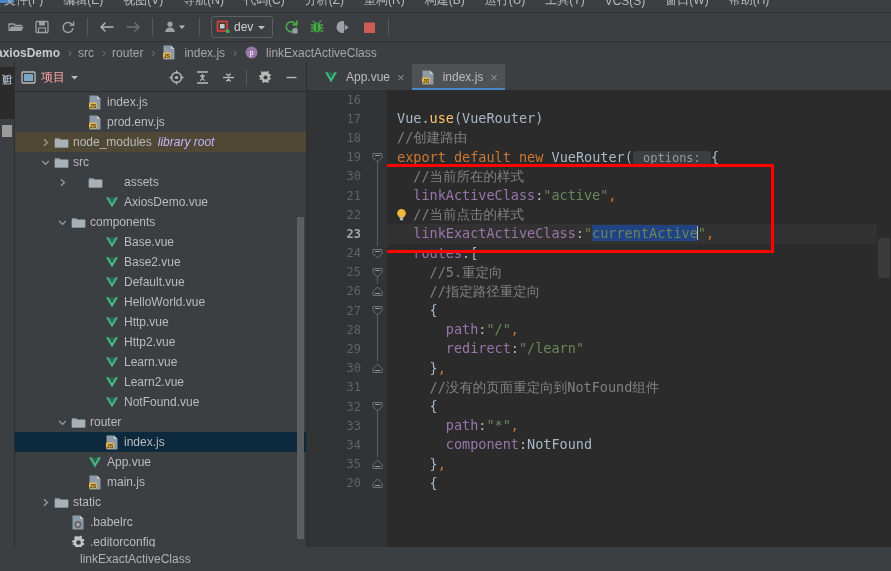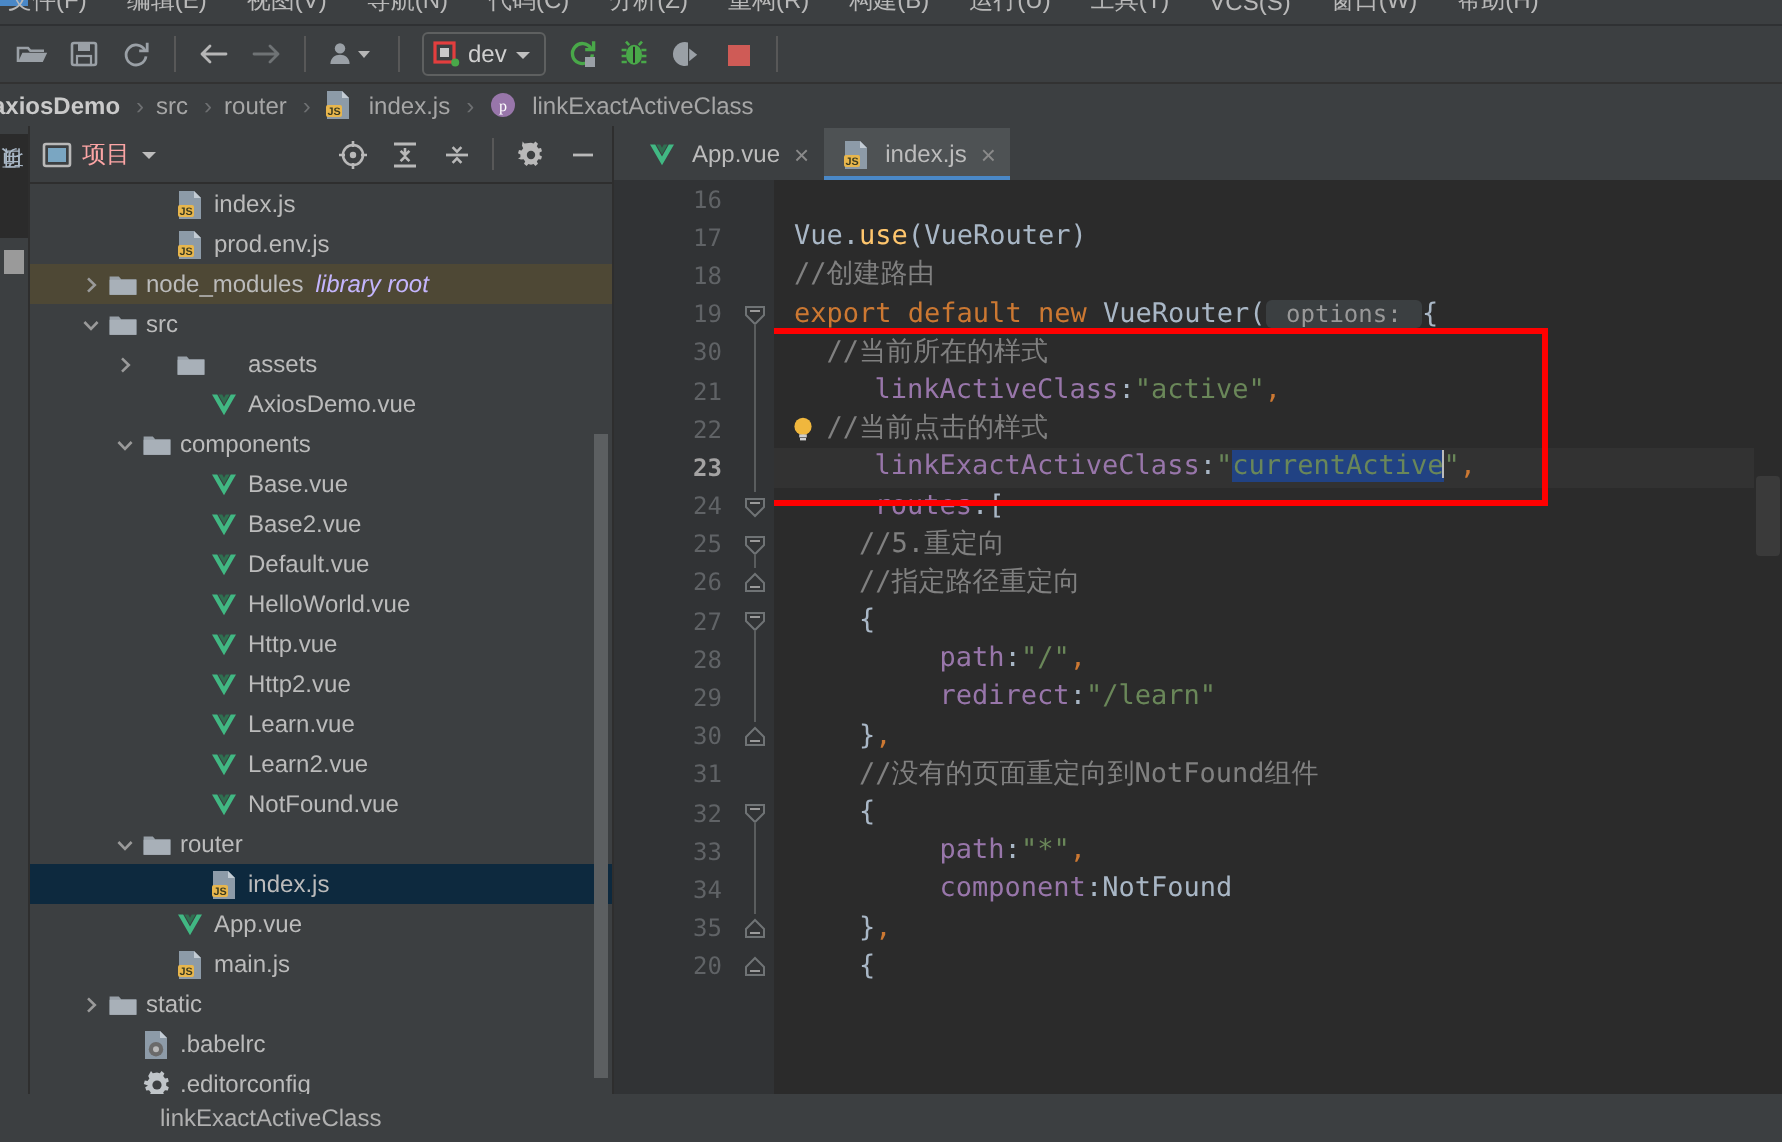--- a/index.html
+++ b/index.html
@@ -76,21 +76,21 @@
   .fold{width:18px;flex:0 0 18px;background:#313335;position:relative;}
   .fmark{position:absolute;left:3px;width:11px;height:11px;}
   .fline{position:absolute;left:8px;width:1px;background:#5a5d5e;}
 
   .codelines{flex:1 1 auto;position:relative;background:#2b2b2b;font-family:"DejaVu Sans Mono","Liberation Mono",monospace;font-size:13.5px;overflow:hidden;}
   .cl{height:19.2px;line-height:19.2px;white-space:pre;padding-left:10px;}
   .cl.cur{background:#323232;}
   .kw{color:#cc7832;}
   .kw2{color:#a9b7c6;margin-top:20px;}
   .fn{color:#ffc66d;}
-  .prop{color:#9876aa;margin-left:24px;}
+  .prop{color:#9876aa;}
   .str{color:#6a8759;}
   .cmt{color:#808080;}
   .punc{color:#a9b7c6;}
   .hint{background:#3b3f41;color:#999999;border-radius:3px;padding:0 3px;font-size:12px;font-style:normal;}
   .selhl{background:#214283;color:#6a8759;}
   .caret{display:inline-block;width:1px;height:14px;background:#bbbbbb;vertical-align:-2px;margin-left:-1px;}
   .bulb{position:absolute;width:13px;height:13px;}
 
   .redbox{position:absolute;border:3px solid #ff0000;pointer-events:none;}
 

